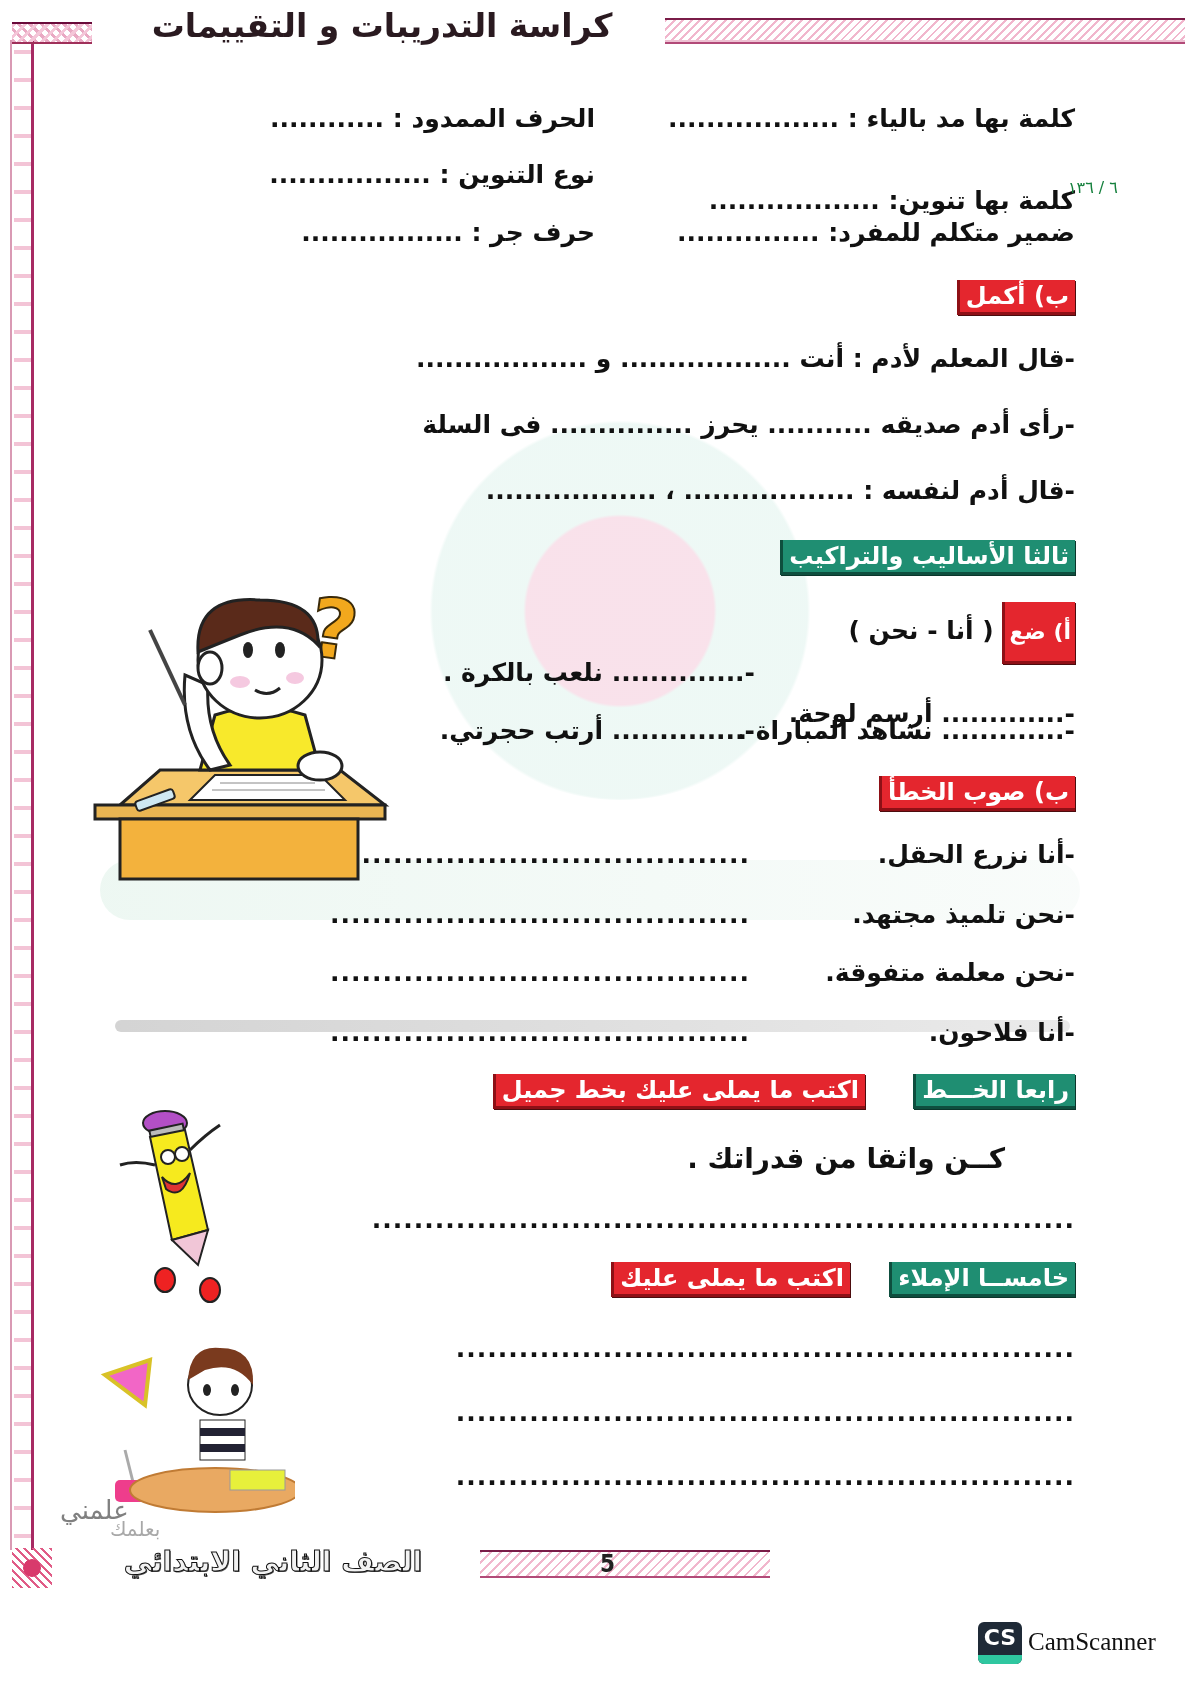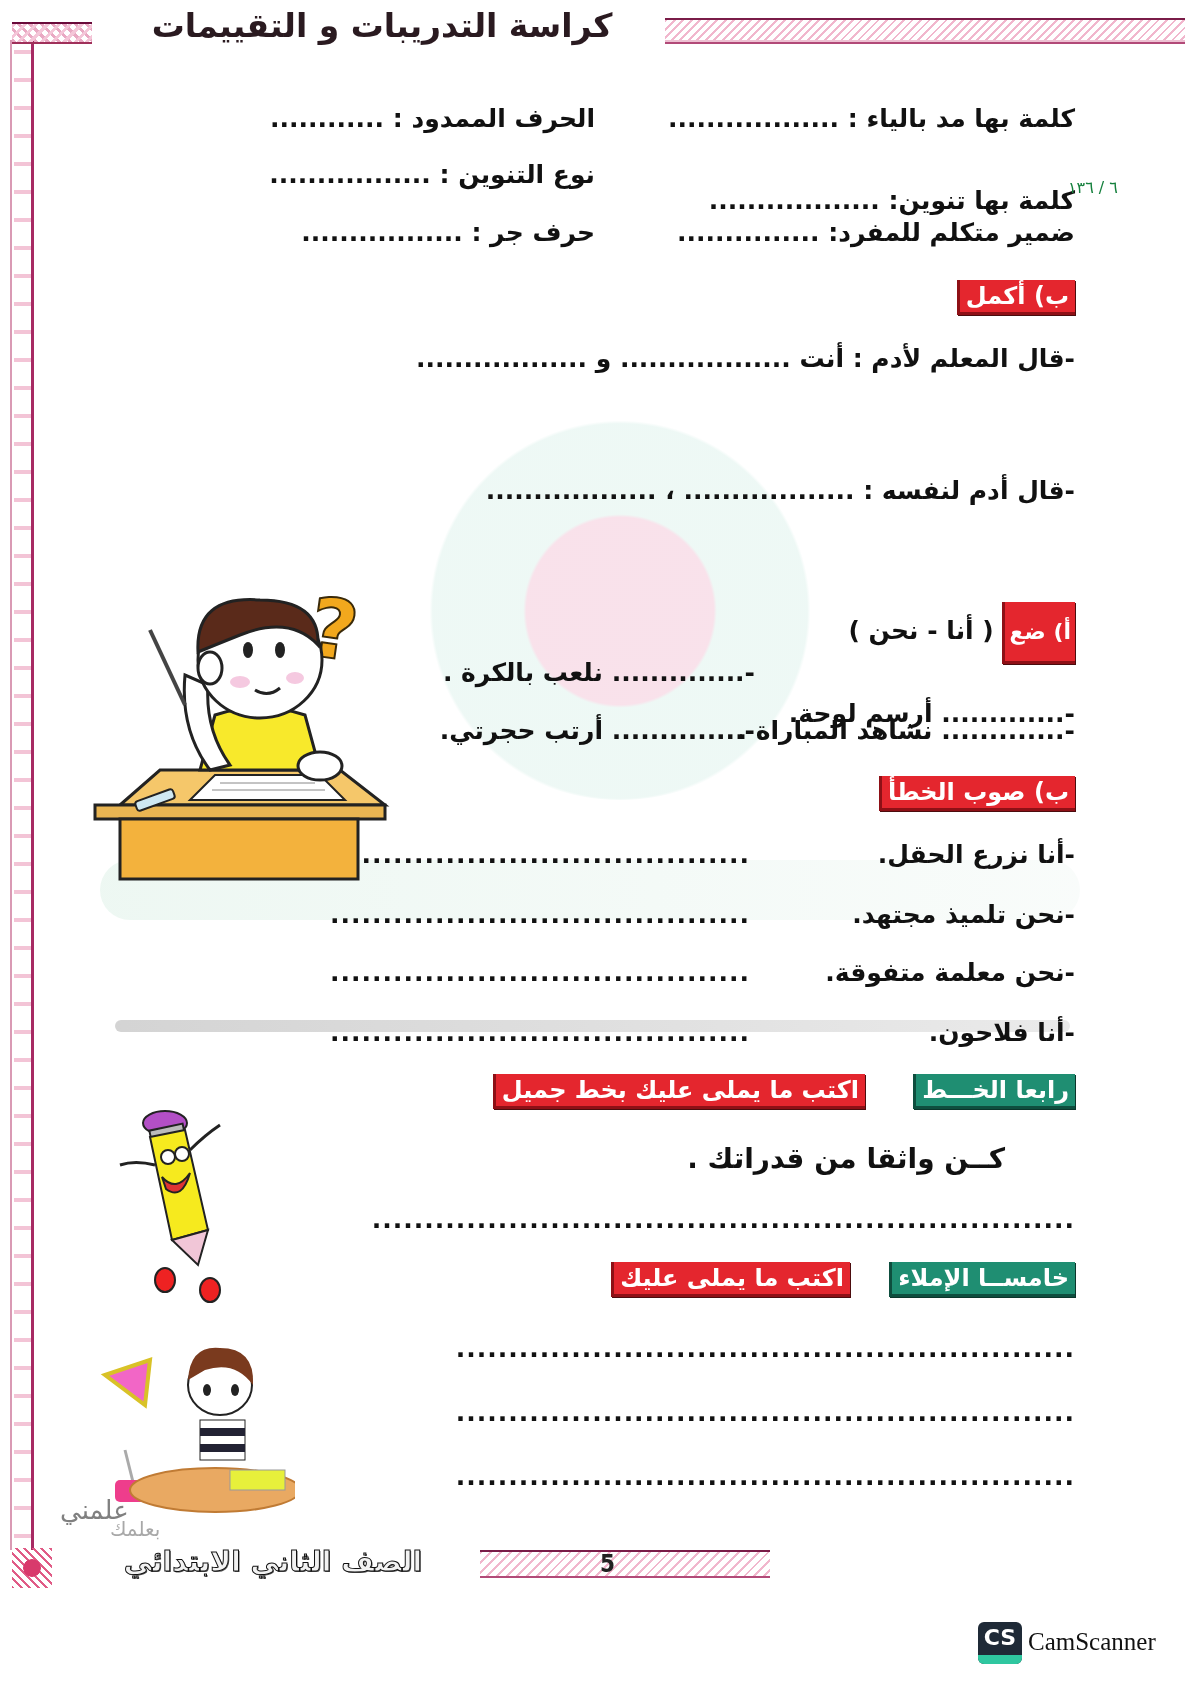--- a/index.html
+++ b/index.html
@@ -112,22 +112,26 @@
   </div>
   <div class="line" style="right:595px; top:218px;">
     <span>حرف جر :</span>
     <span class="dots">.................</span>
   </div>
 
   <div class="tag" style="right:115px; top:280px;">
     <span class="tag-red">ب) أكمل</span>
   </div>
   <div class="line" style="right:115px; top:344px;">-قال المعلم لأدم : أنت .................. و ..................</div>
+  <div class="line" style="right:115px; top:410px;">-رأى أدم صديقه ........... يحرز ............... فى السلة</div>
   <div class="line" style="right:115px; top:476px;">-قال أدم لنفسه : .................. ، ..................</div>
 
+  <div class="tag" style="right:115px; top:540px;">
+    <span class="tag-green">ثالثا الأساليب والتراكيب</span>
+  </div>
 
   <div class="line" style="right:115px; top:602px;">
     <span class="tag-red" style="font-size:22px; padding:17px 4px;">أ) ضع</span>
     <span>( أنا - نحن )</span>
   </div>
 
   <div class="line" style="right:115px; top:658px;margin-top:41px;">-............. أرسم لوحة.</div>
   <div class="line" style="right:435px; top:658px;">-.............. نلعب بالكرة .</div>
   <div class="line" style="right:115px; top:716px;">-............. نشاهد المباراة .</div>
   <div class="line" style="right:435px; top:716px;">-.............. أرتب حجرتي.</div>

